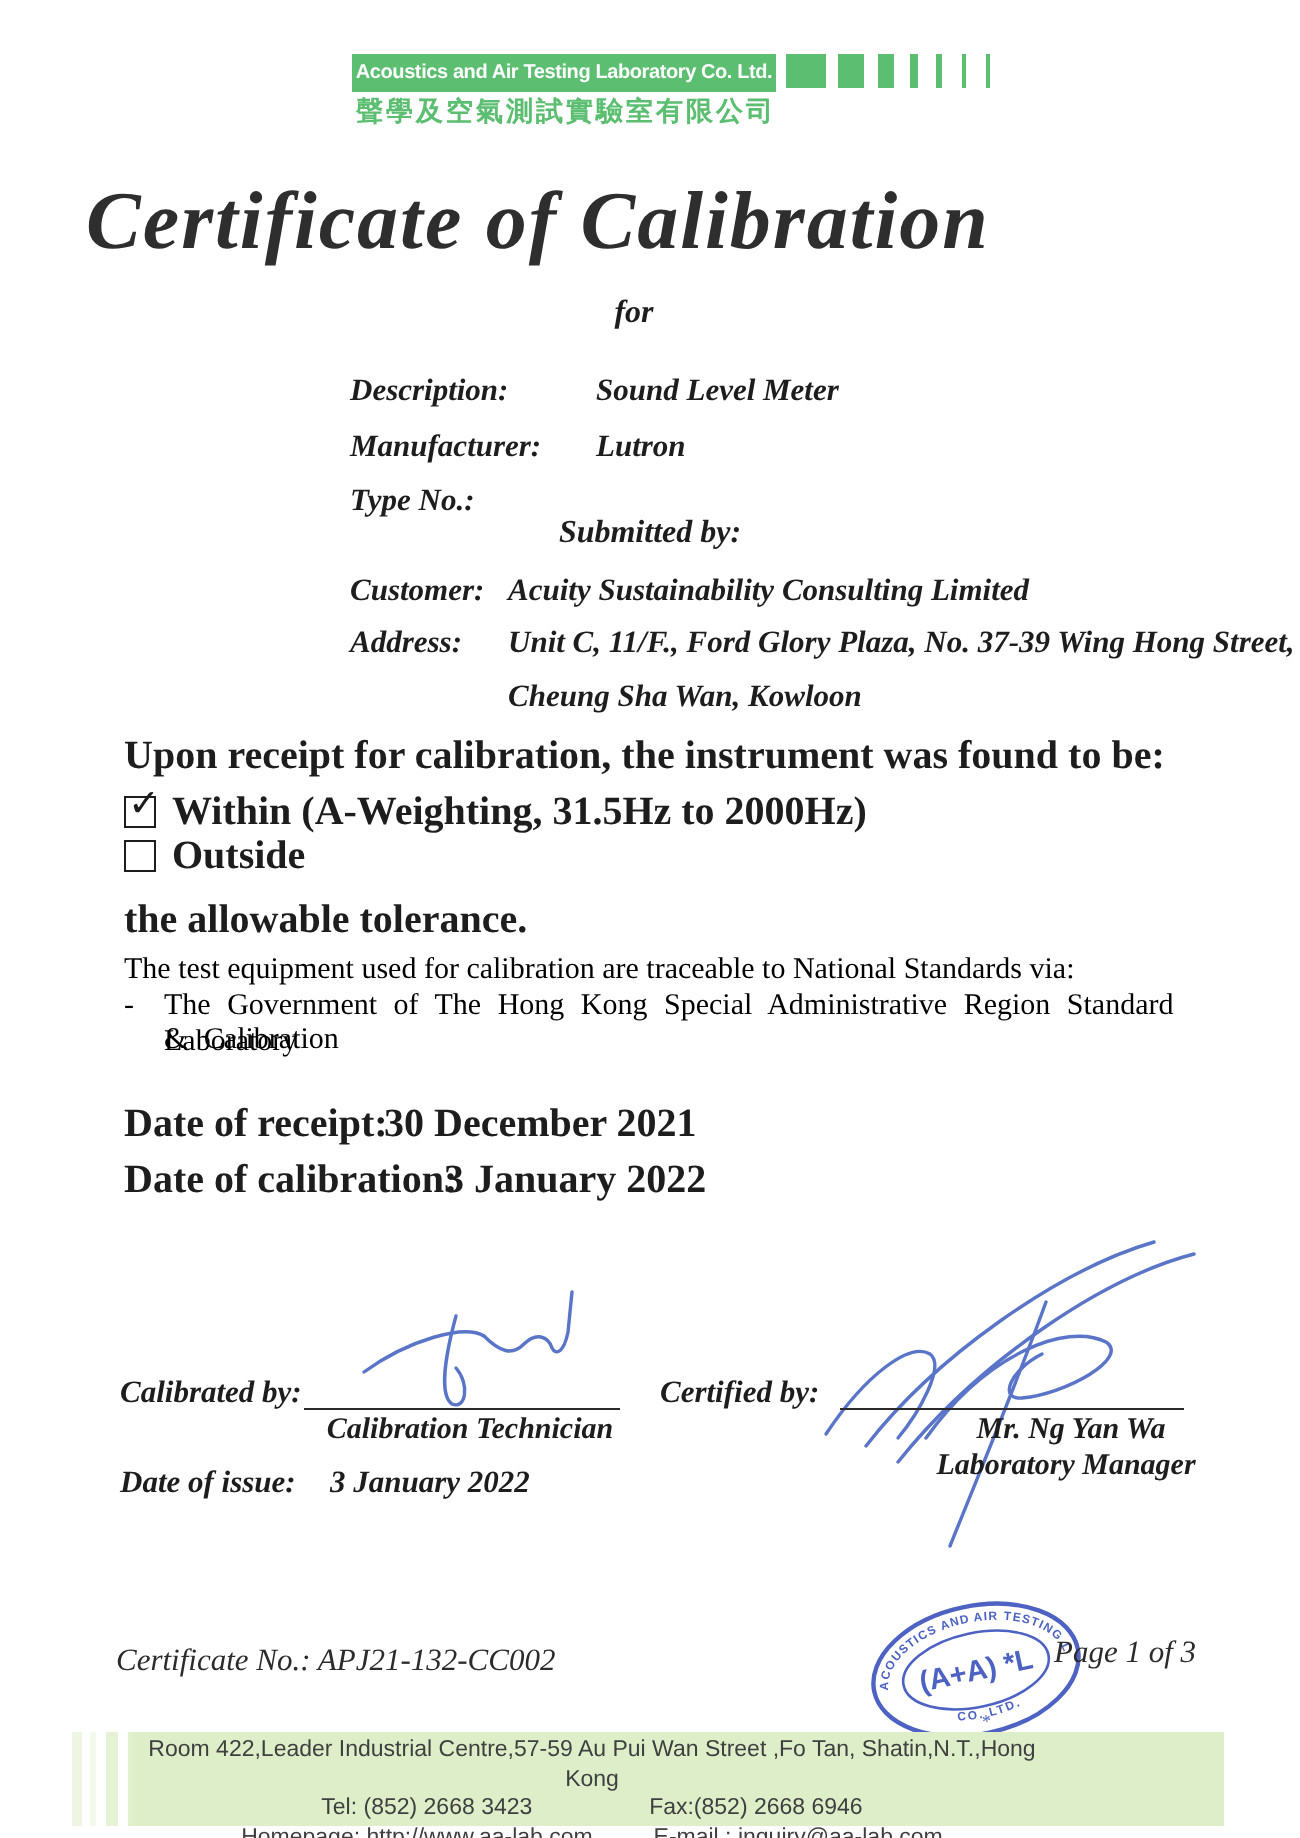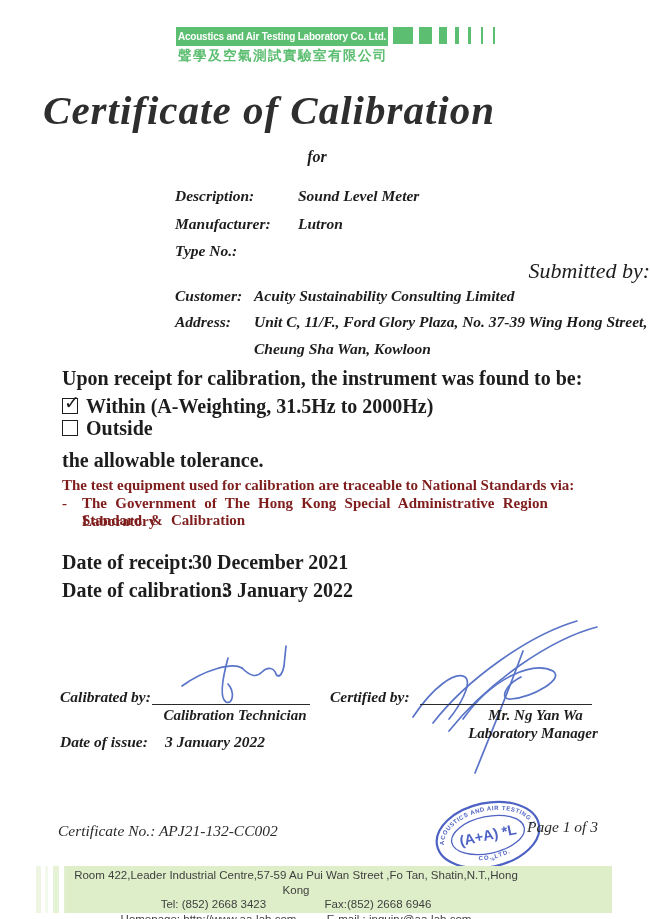--- a/index.html
+++ b/index.html
@@ -22,31 +22,31 @@
   .title{position:absolute;left:0;top:86px;width:538px;text-align:center;
          font-size:41px;font-weight:bold;font-style:italic;letter-spacing:1px;color:#2e2e2e;}
   .for{position:absolute;left:0;top:148px;width:634px;text-align:center;
        font-size:16px;font-weight:bold;font-style:italic;}
 
   
   .lbl{font-weight:bold;font-style:italic;font-size:15.5px;}
   .row-label{position:absolute;left:175px;}
   .row-value{position:absolute;left:298px;}
   .cust-value{position:absolute;left:254px;}
-  .submitted{position:absolute;left:0;top:258px;width:650px;text-align:right;
-             font-weight:normal;font-style:italic;font-size:22px;}
+  .submitted{position:absolute;left:0;top:258px;width:650px;text-align:center;
+             font-weight:bold;font-style:italic;font-size:16px;}
 
   
   .plain-b{font-weight:bold;font-size:20px;}
   .checkbox{position:absolute;width:14px;height:14px;border:1.6px solid #1d1d1d;background:#fff;}
   .tick{position:absolute;left:1px;top:-8px;font-size:19px;font-weight:bold;color:#1d1d1d;
         font-family:"DejaVu Sans",sans-serif;}
 
   
-  .trace{font-size:15px;color:#7f1d1d;font-weight:bold;}
+  .trace{font-size:15px;color:#000000;}
   .justified{word-spacing:4.5px;}
 
   
   .sig-line{position:absolute;border-bottom:1.6px solid #2a2a2a;}
   .sig-title{font-weight:bold;font-style:italic;font-size:15px;text-align:center;}
   svg.sig{position:absolute;overflow:visible;}
   svg.sig path{fill:none;stroke:#5a74c8;stroke-width:1.7;stroke-linecap:round;}
 
   
   .cert-no{position:absolute;left:58px;top:822px;font-style:italic;font-size:15.5px;color:#2b2b2b;}

